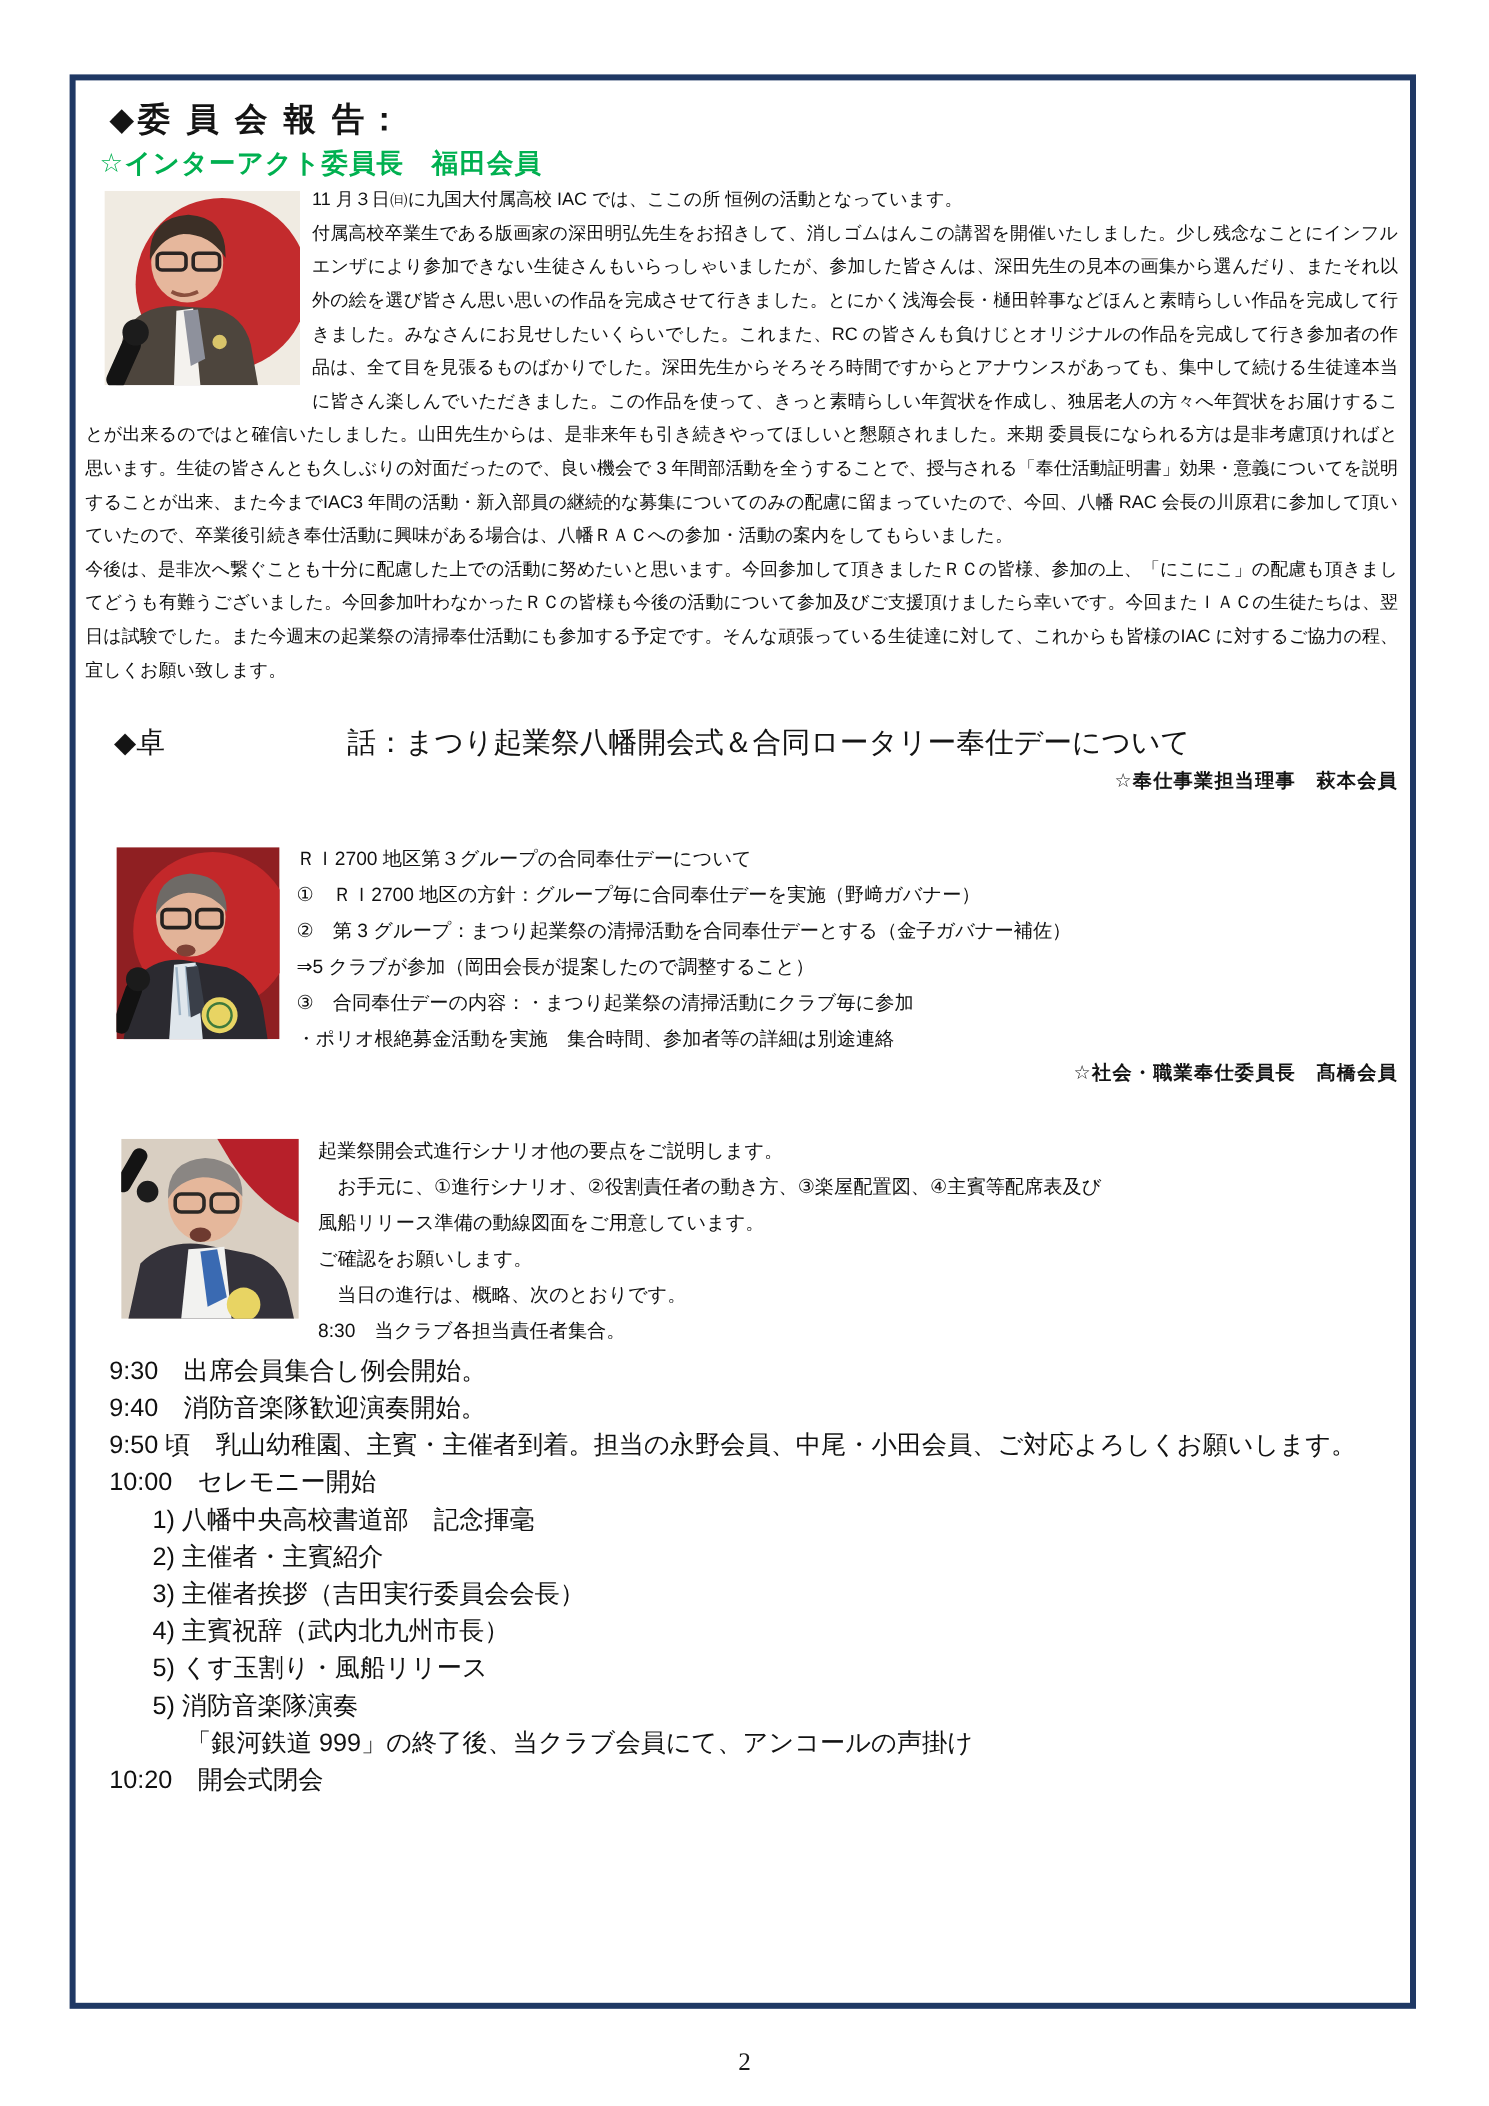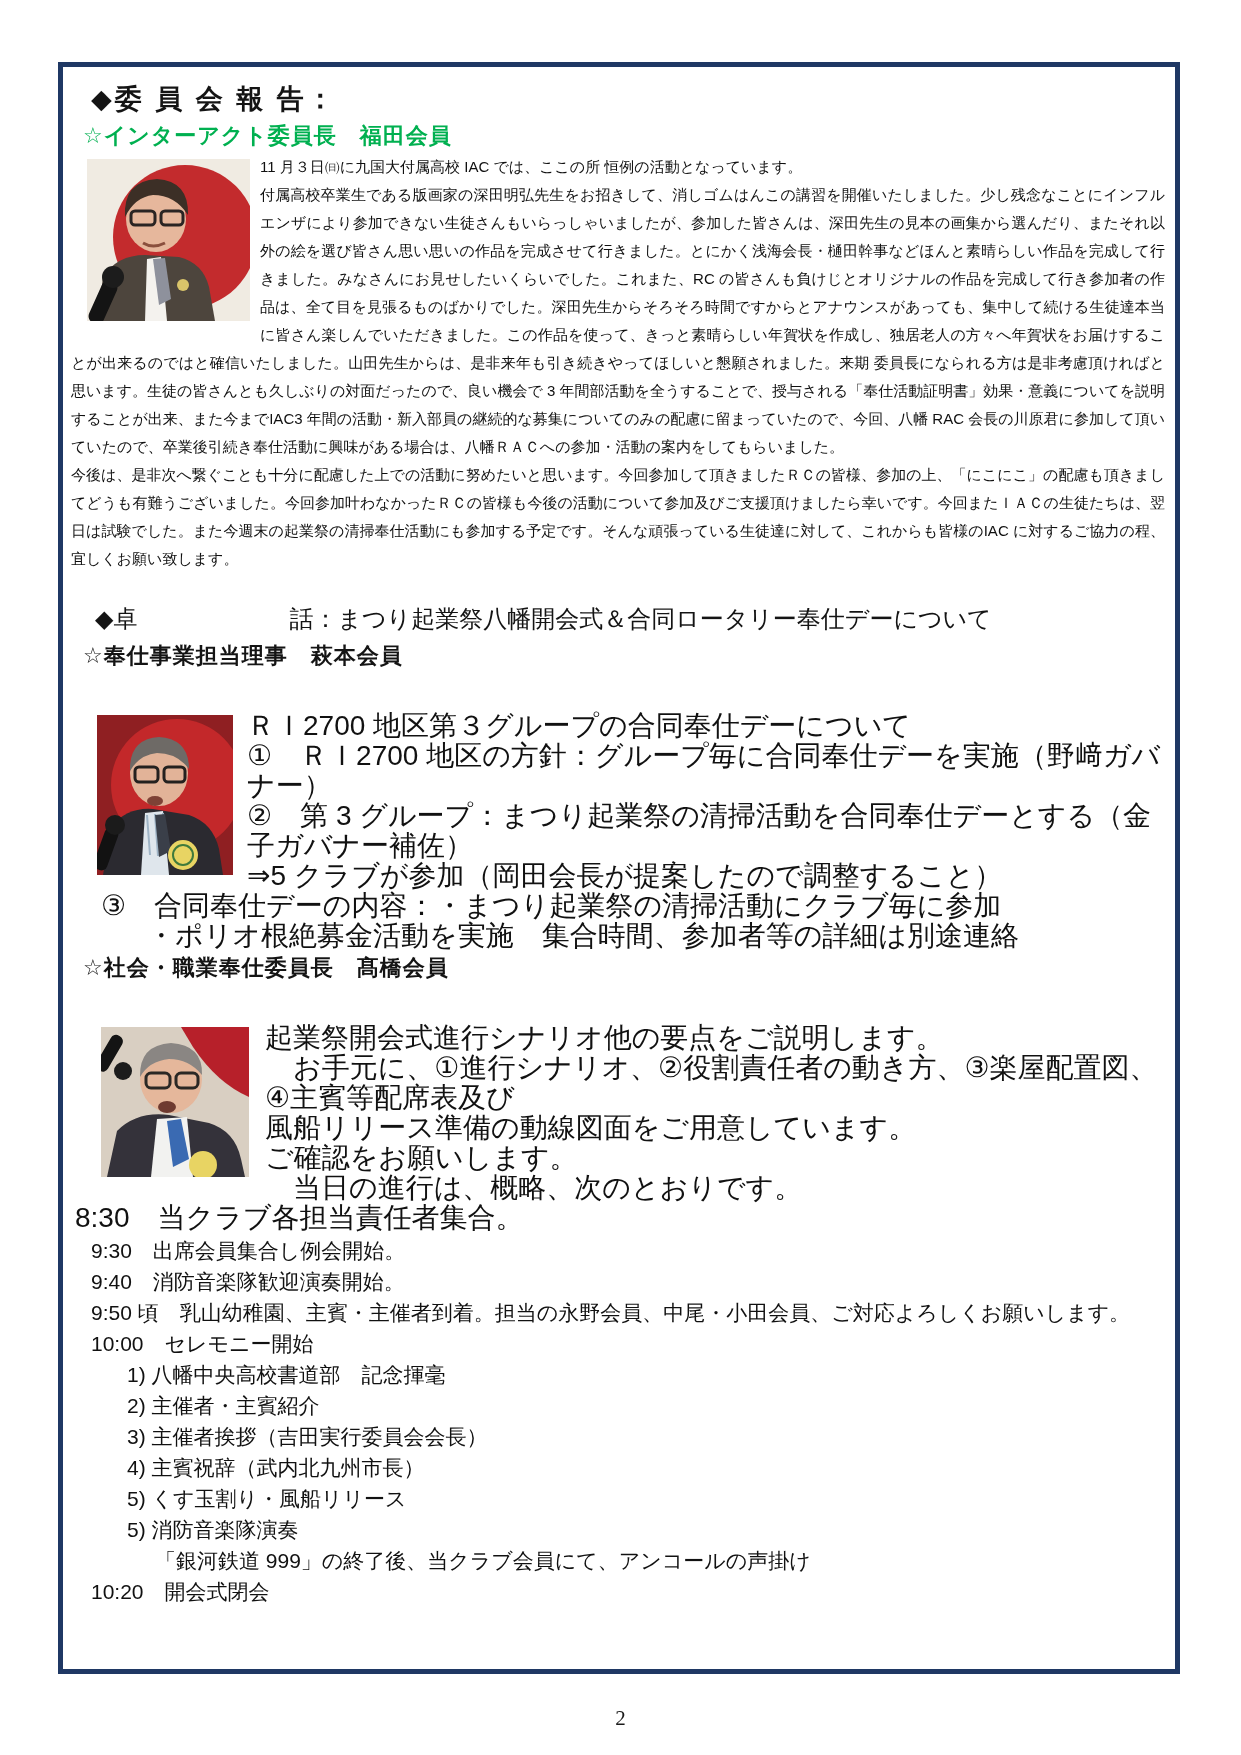--- a/index.html
+++ b/index.html
@@ -21,36 +21,36 @@
   }
   .report-heading{
     font-size:27px;font-weight:bold;letter-spacing:3px;
     margin:4px 0 4px 20px;color:#141414;
   }
   .green-heading{
     font-size:22px;font-weight:bold;color:#00B050;
     margin:0 0 2px 12px;letter-spacing:1px;
   }
   .sub-heading{
-    font-size:22px;font-weight:bold;color:#141414;
-    margin:2px 0 2px 12px;letter-spacing:1px;
+    font-size:16px;font-weight:bold;color:#141414;
+    margin:2px 0 2px 12px;letter-spacing:1px;text-align:right;
   }
   .body-text{font-size:15px;line-height:28px;color:#101010;}
   .interact-block{margin-top:2px;}
   .interact-block p{margin:0;text-align:justify;}
   .photo{float:left;display:block;}
   .photo-1{width:163px;height:162px;margin:6px 10px 2px 16px;}
   .photo-2{width:136px;height:160px;margin:4px 14px 2px 26px;}
   .photo-3{width:148px;height:150px;margin:4px 16px 2px 30px;}
   .takuwa-heading{
     font-size:24px;font-weight:normal;color:#141414;
     margin:30px 0 6px 24px;
   }
   .takuwa-gap{display:inline-block;width:152px;}
-  .hag-lines,.tak-lines{font-size:28px;line-height:30px;margin-top:40px;}
+  .hag-lines,.tak-lines{font-size:16px;line-height:30px;margin-top:40px;}
   .hag-l1,.hag-l2,.hag-l4{margin-left:30px;}
   .hag-l3{margin-left:62px;}
   .hag-l5{margin-left:76px;}
   .tak-i0{margin-left:26px;}
   .tak-i5{margin-left:4px;}
   .schedule{clear:both;margin:2px 0 0 20px;font-size:21px;line-height:31px;}
   .sch-hang{padding-left:160px;text-indent:-160px;}
   .sch-ind1{margin-left:36px;}
   .sch-ind2{margin-left:64px;}
   .clear{clear:both;}

